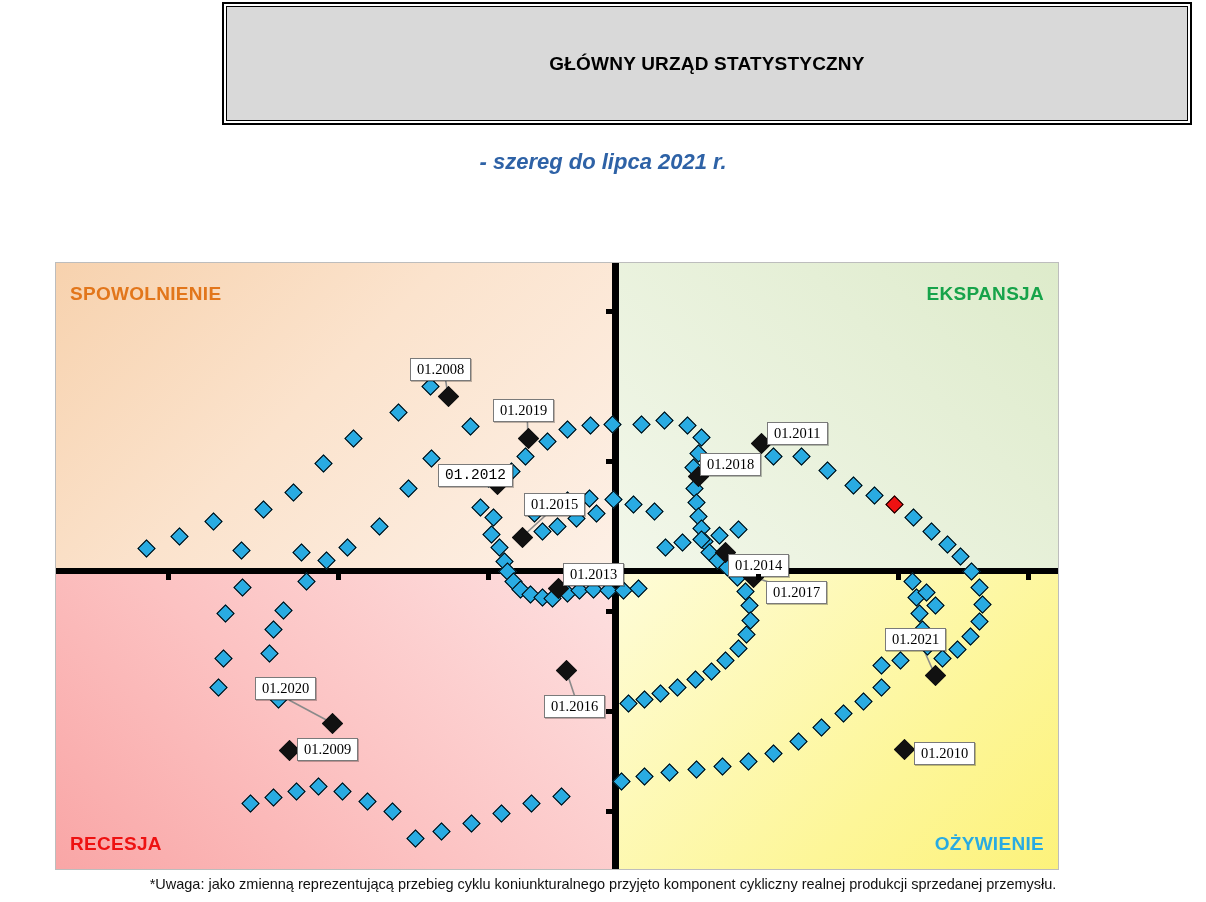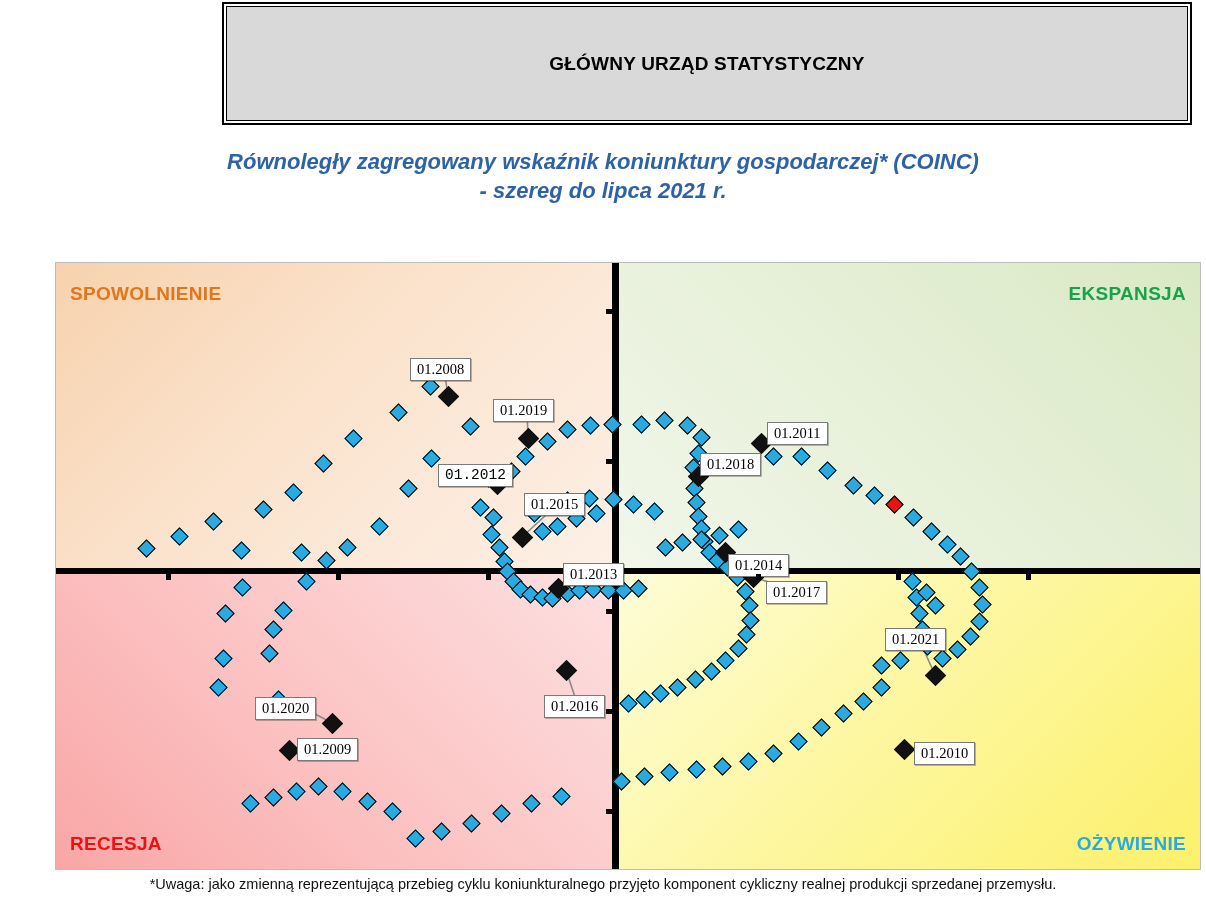--- a/index.html
+++ b/index.html
@@ -39,21 +39,21 @@
     font-style:italic;font-weight:bold;font-size:22px;color:#2e62a6;
     font-family:"Liberation Sans", sans-serif;
   }
   .title-red{
     font-style:italic;font-weight:bold;font-size:22px;color:#ee1111;
     font-family:"Liberation Sans", sans-serif;
   }
 
   
   #chart{
-    position:absolute;left:55px;top:262px;width:1146px;height:608px;
+    position:absolute;left:55px;top:262px;width:1004px;height:608px;
     border:1px solid #bdbdbd;box-sizing:border-box;overflow:hidden;
   }
   .quad{position:absolute;}
   #q-tl{left:0;top:0;width:558px;height:308px;
         background:linear-gradient(135deg,#f7d2ae 0%,#fbe3cd 45%,#fdf0e6 100%);}
   #q-tr{left:558px;top:0;width:593px;height:308px;
         background:linear-gradient(225deg,#d9e9c4 0%,#e5efd6 45%,#f2f7ea 100%);}
   #q-bl{left:0;top:308px;width:558px;height:300px;
         background:linear-gradient(45deg,#f9a6a6 0%,#fcc2c2 45%,#fde0e0 100%);}
   #q-br{left:558px;top:308px;width:593px;height:300px;
@@ -104,21 +104,20 @@
 
 <div id="header-area">
 
 
   <div id="header-box">
     <div class="hdr-line" id="hdr-line1">GŁÓWNY URZĄD STATYSTYCZNY</div>
   </div>
 </div>
 
 <div id="title-block">
-  <div class="title-l">Równoległy zagregowany wskaźnik koniunktury gospodarczej* (COINC)</div>
   <div class="title-l">- szereg do lipca 2021 r.</div>
 </div>
 
 <div id="chart">
   <div class="quad" id="q-tl"></div>
   <div class="quad" id="q-tr"></div>
   <div class="quad" id="q-bl"></div>
   <div class="quad" id="q-br"></div>
 
   <div id="axis-v"></div>
@@ -311,21 +310,21 @@
       <div class="callout" style="left: 382px; top: 201px; font-family: Liberation Mono, monospace;">01.2012</div>
       <div class="callout" style="left: 468px; top: 230px;">01.2015</div>
       <div class="callout" style="left: 507px; top: 300px;">01.2013</div>
       <div class="callout" style="left: 488px; top: 432px;">01.2016</div>
       <div class="callout" style="left: 711px; top: 159px;">01.2011</div>
       <div class="callout" style="left: 644px; top: 190px;">01.2018</div>
       <div class="callout" style="left: 672px; top: 291px;">01.2014</div>
       <div class="callout" style="left: 710px; top: 318px;">01.2017</div>
       <div class="callout" style="left: 829px; top: 365px;">01.2021</div>
       <div class="callout" style="left: 858px; top: 479px;">01.2010</div>
-      <div class="callout" style="left: 199px; top: 434px;">01.2020</div>
+      <div class="callout" style="left: 199px; top: 414px;">01.2020</div>
       <div class="callout" style="left: 241px; top: 475px;">01.2009</div>
     </div>
 <div class="tick-v" style="top: 46px;"></div>
     <div class="tick-v" style="top: 196px;"></div>
     <div class="tick-v" style="top: 346px;"></div>
     <div class="tick-v" style="top: 446px;"></div>
     <div class="tick-v" style="top: 546px;"></div>
     <div class="tick-h" style="left: 110px;"></div>
     <div class="tick-h" style="left: 280px;"></div>
     <div class="tick-h" style="left: 430px;"></div>

